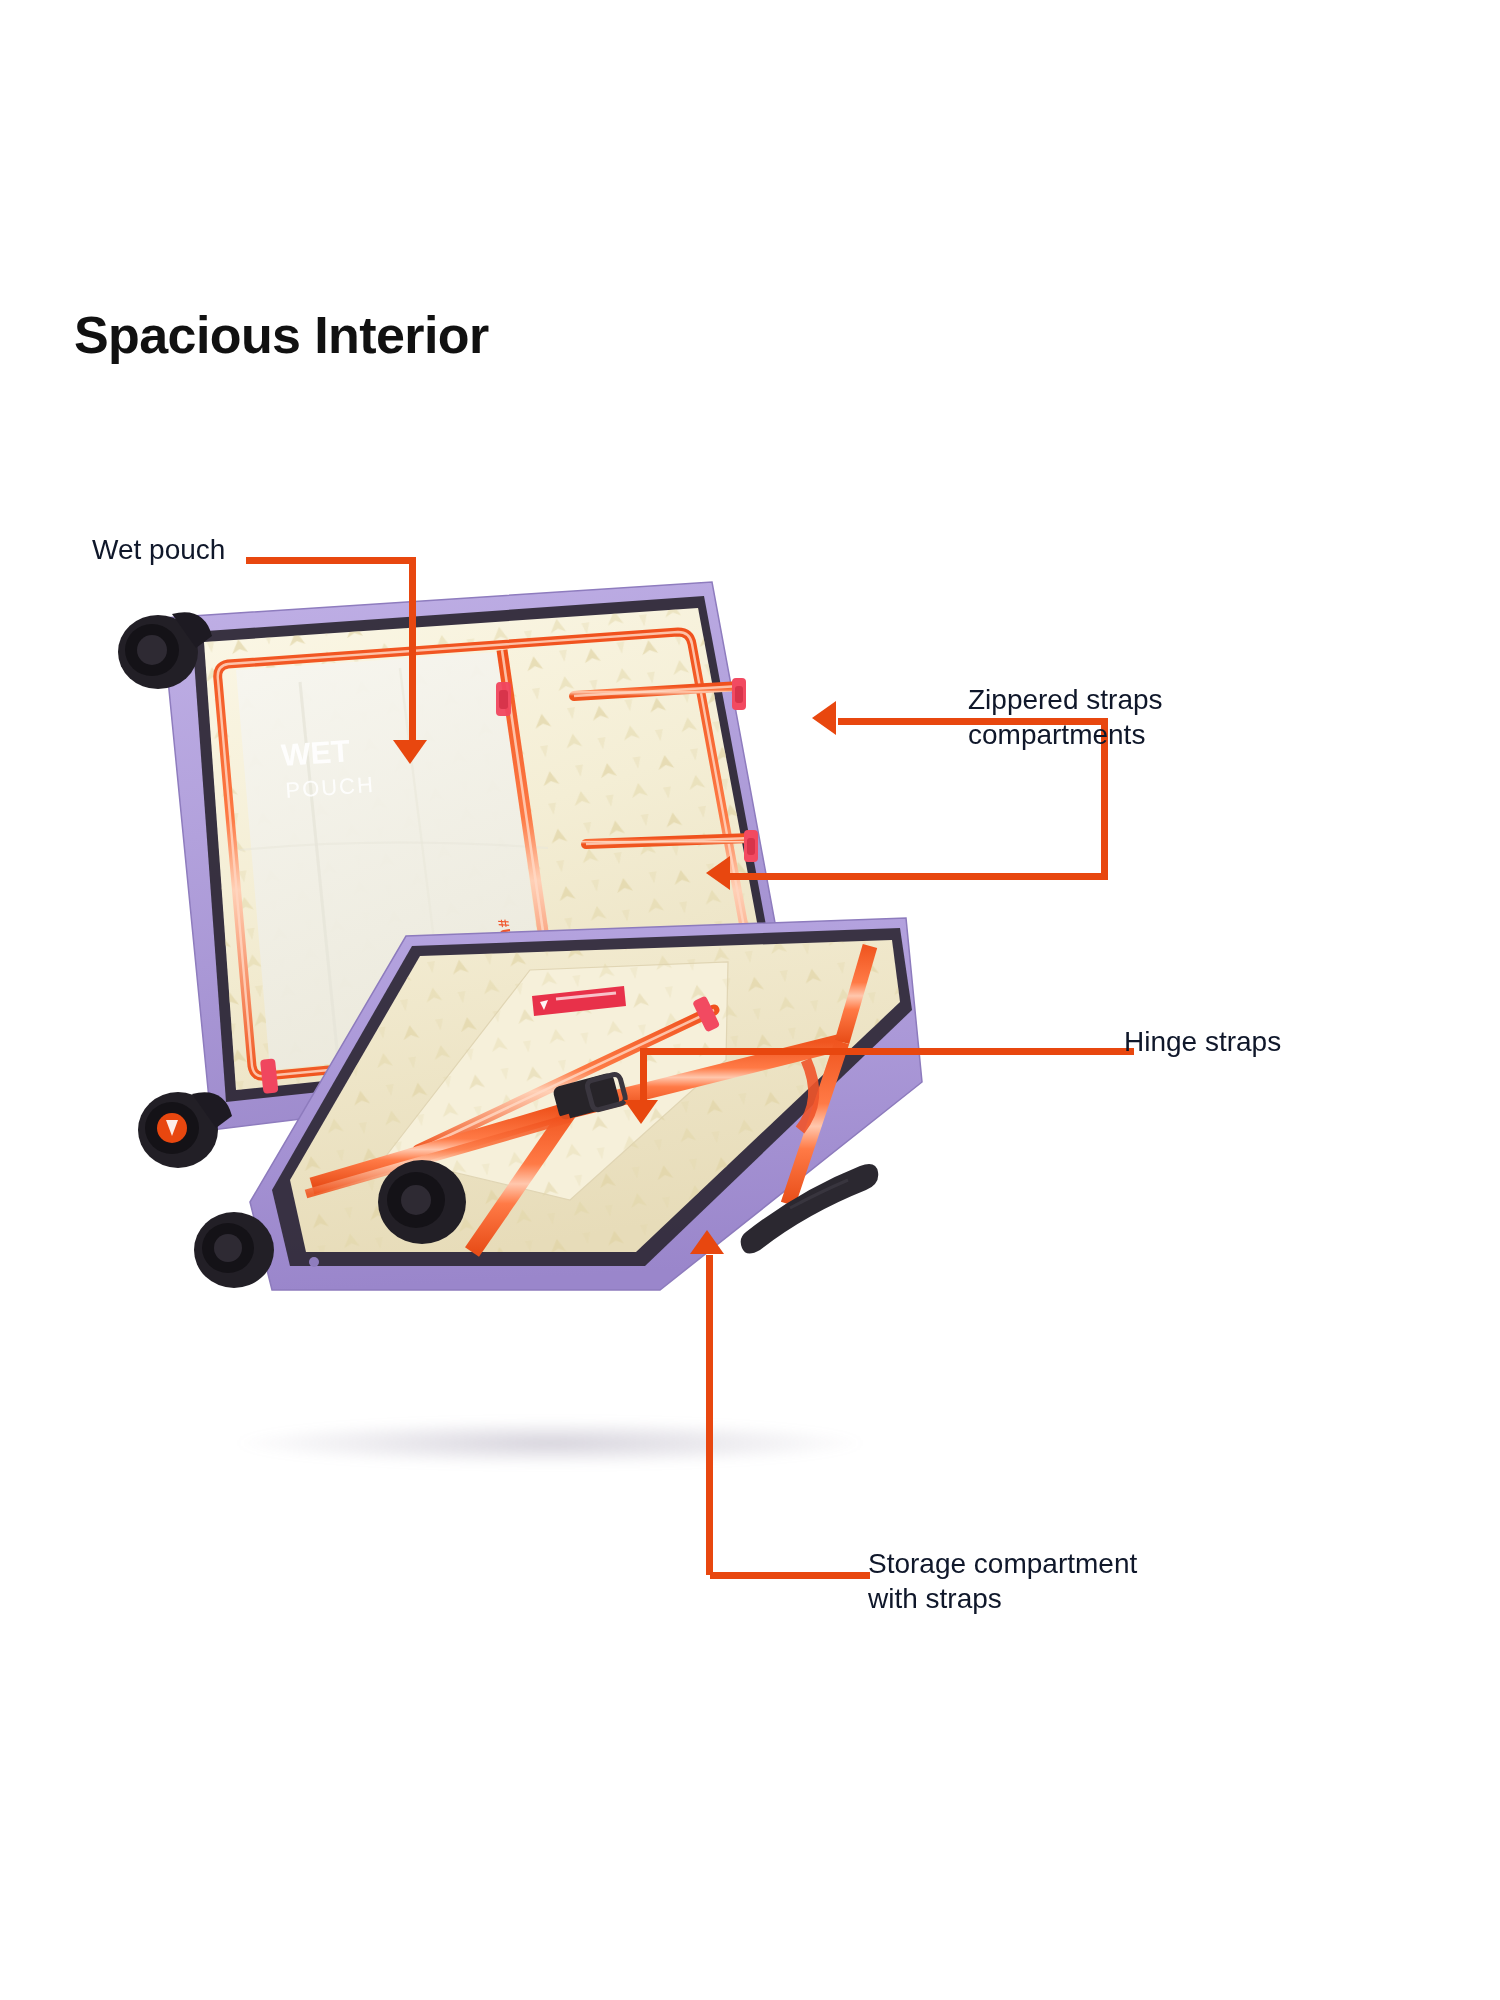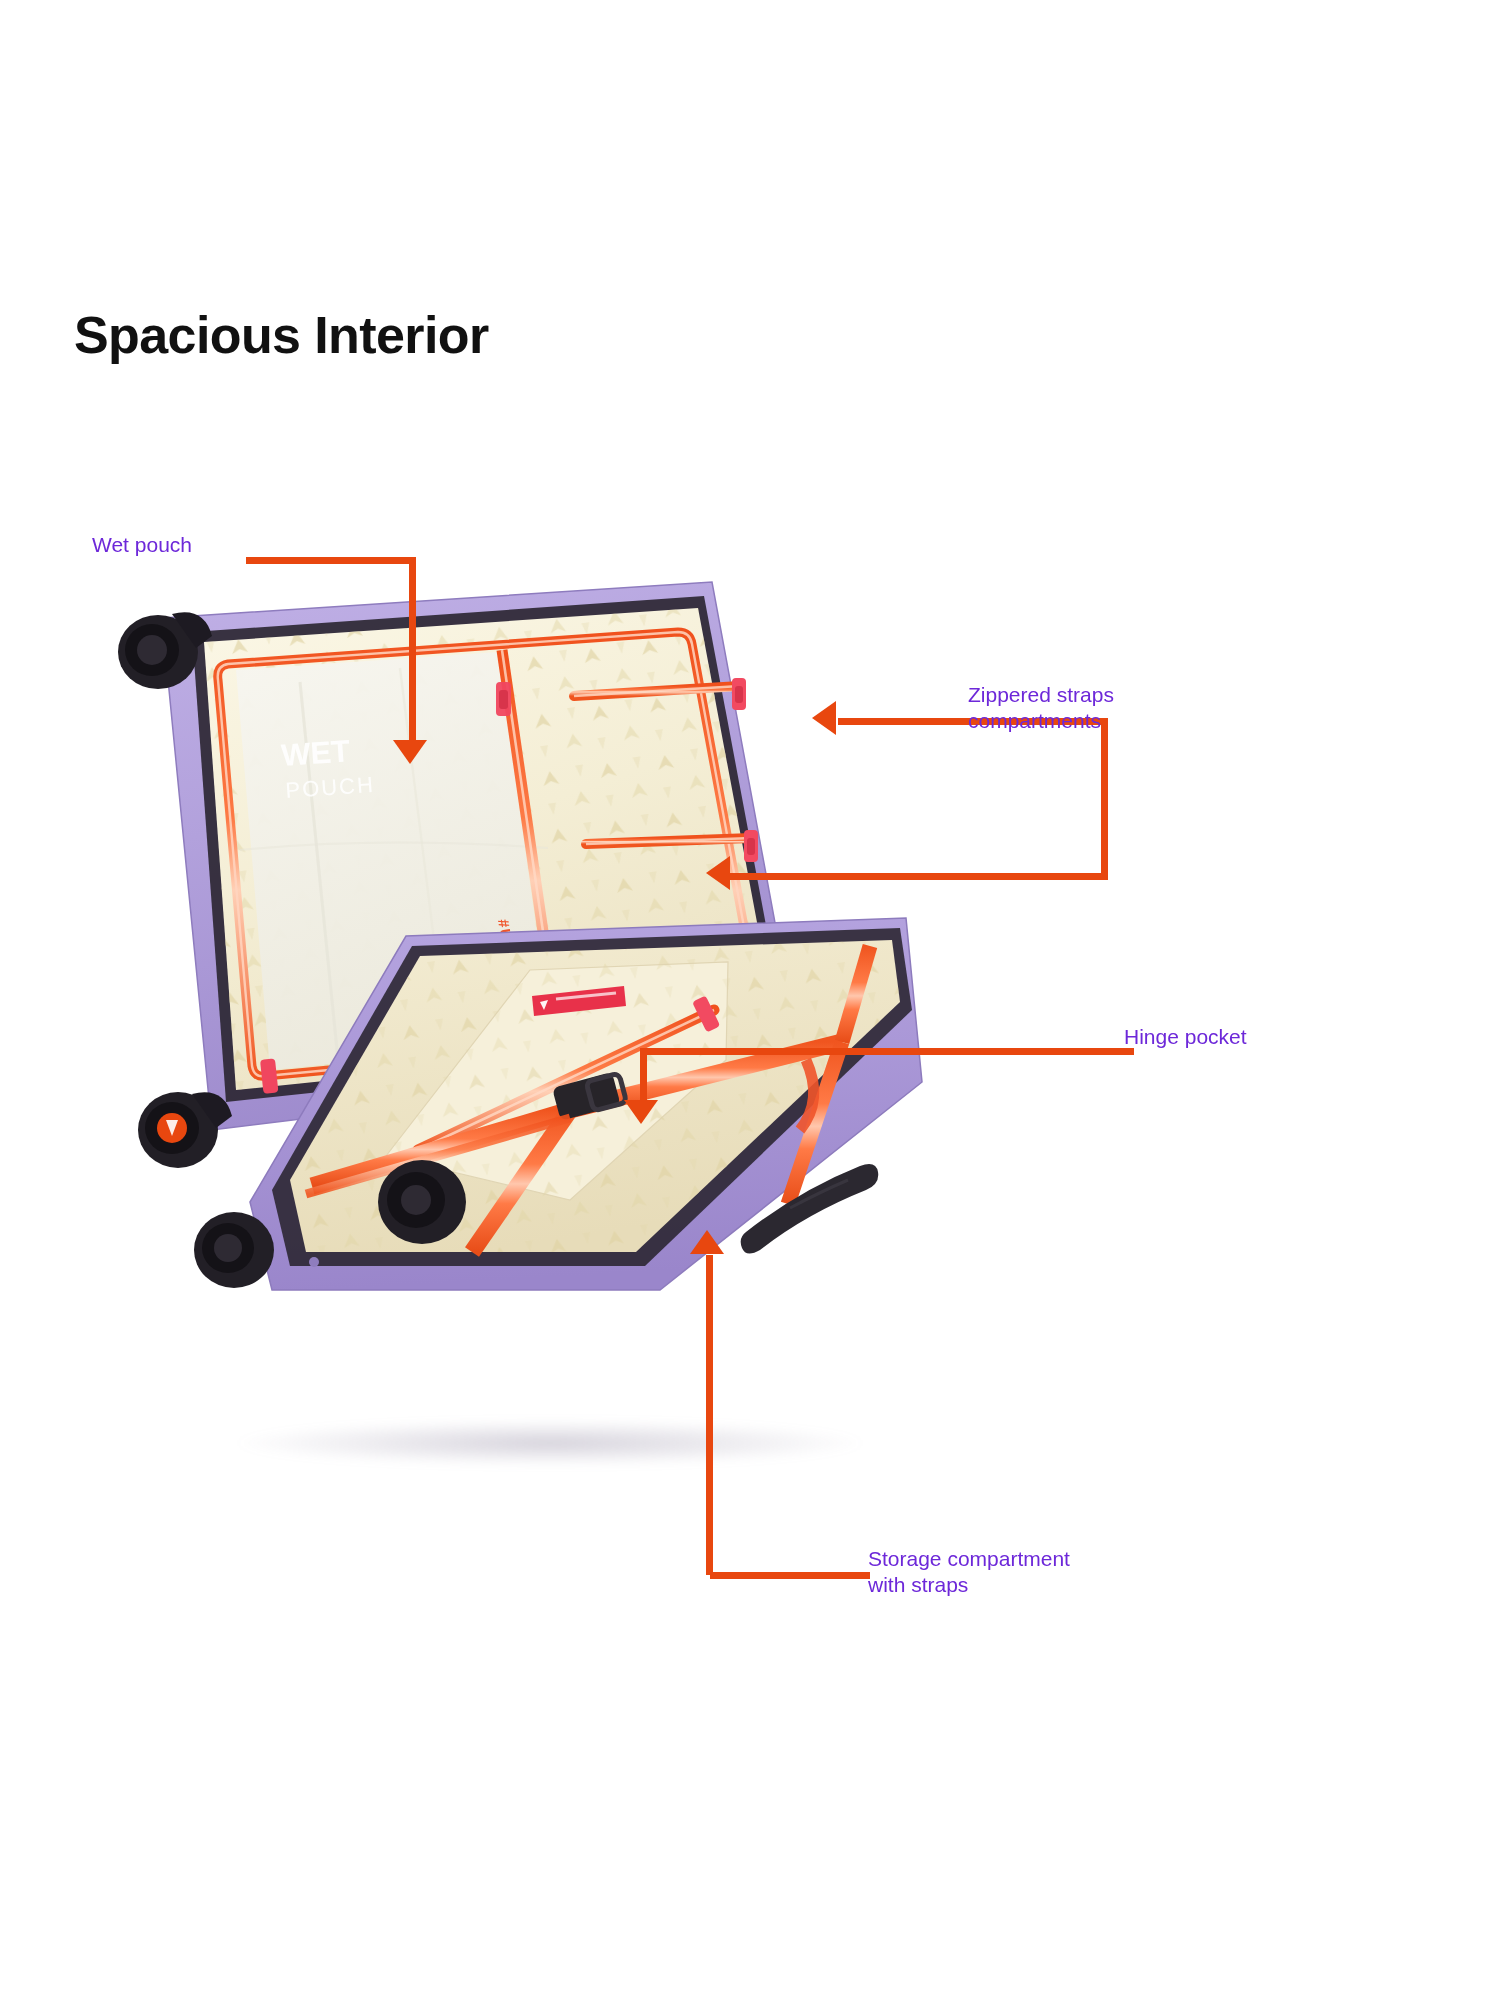--- a/index.html
+++ b/index.html
@@ -10,21 +10,21 @@
 
   
   .title {
     position:absolute; left:74px; top:305px;
     font-size:52px; font-weight:bold; color:#111111;
     letter-spacing:-0.6px; white-space:nowrap;
   }
 
   
   .callout {
-    position:absolute; font-size:21px; color:#6d28d9;
+    position:absolute; font-size:28px; color:#0f172a;
     line-height:1.26; white-space:pre-line; font-weight:400;
   }
   .c-wet       { left:92px;  top:532px; }
   .c-zip       { left:968px; top:682px; }
   .c-hinge     { left:1124px;top:1024px; }
   .c-strap     { left:868px; top:1546px; }
 
   
   .ln { position:absolute; background:#e8470f; }
   .ln-h { height:7px; }
@@ -288,17 +288,17 @@
   <div class="ln ln-v" id="hin-v2"></div>
   <div class="arrow arr-down" id="ah-hin"></div>
 
   <div class="ln ln-h" id="str-h"></div>
   <div class="ln ln-v" id="str-v"></div>
   <div class="arrow arr-up" id="ah-str"></div>
 
   <div class="callout c-wet">Wet pouch</div>
   <div class="callout c-zip">Zippered straps
 compartments</div>
-  <div class="callout c-hinge">Hinge pocket</div>
+  <div class="callout c-hinge">Hinge straps</div>
   <div class="callout c-strap">Storage compartment
 with straps</div>
 
 </div>
 
 </body></html>

